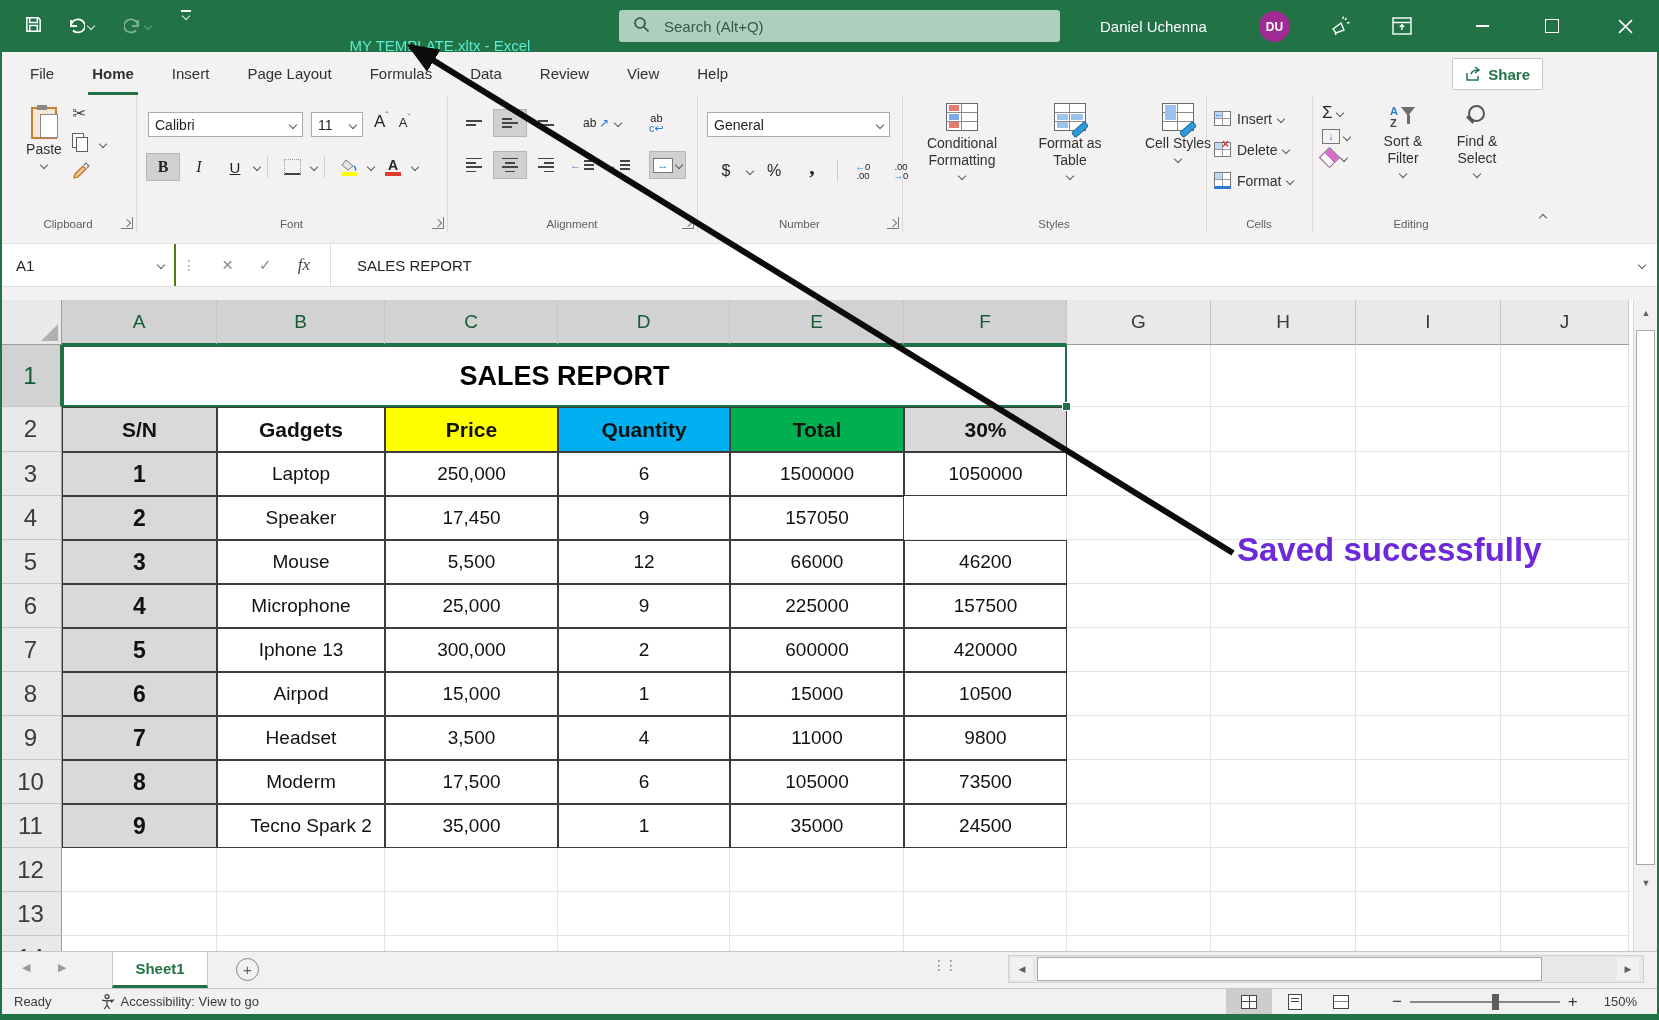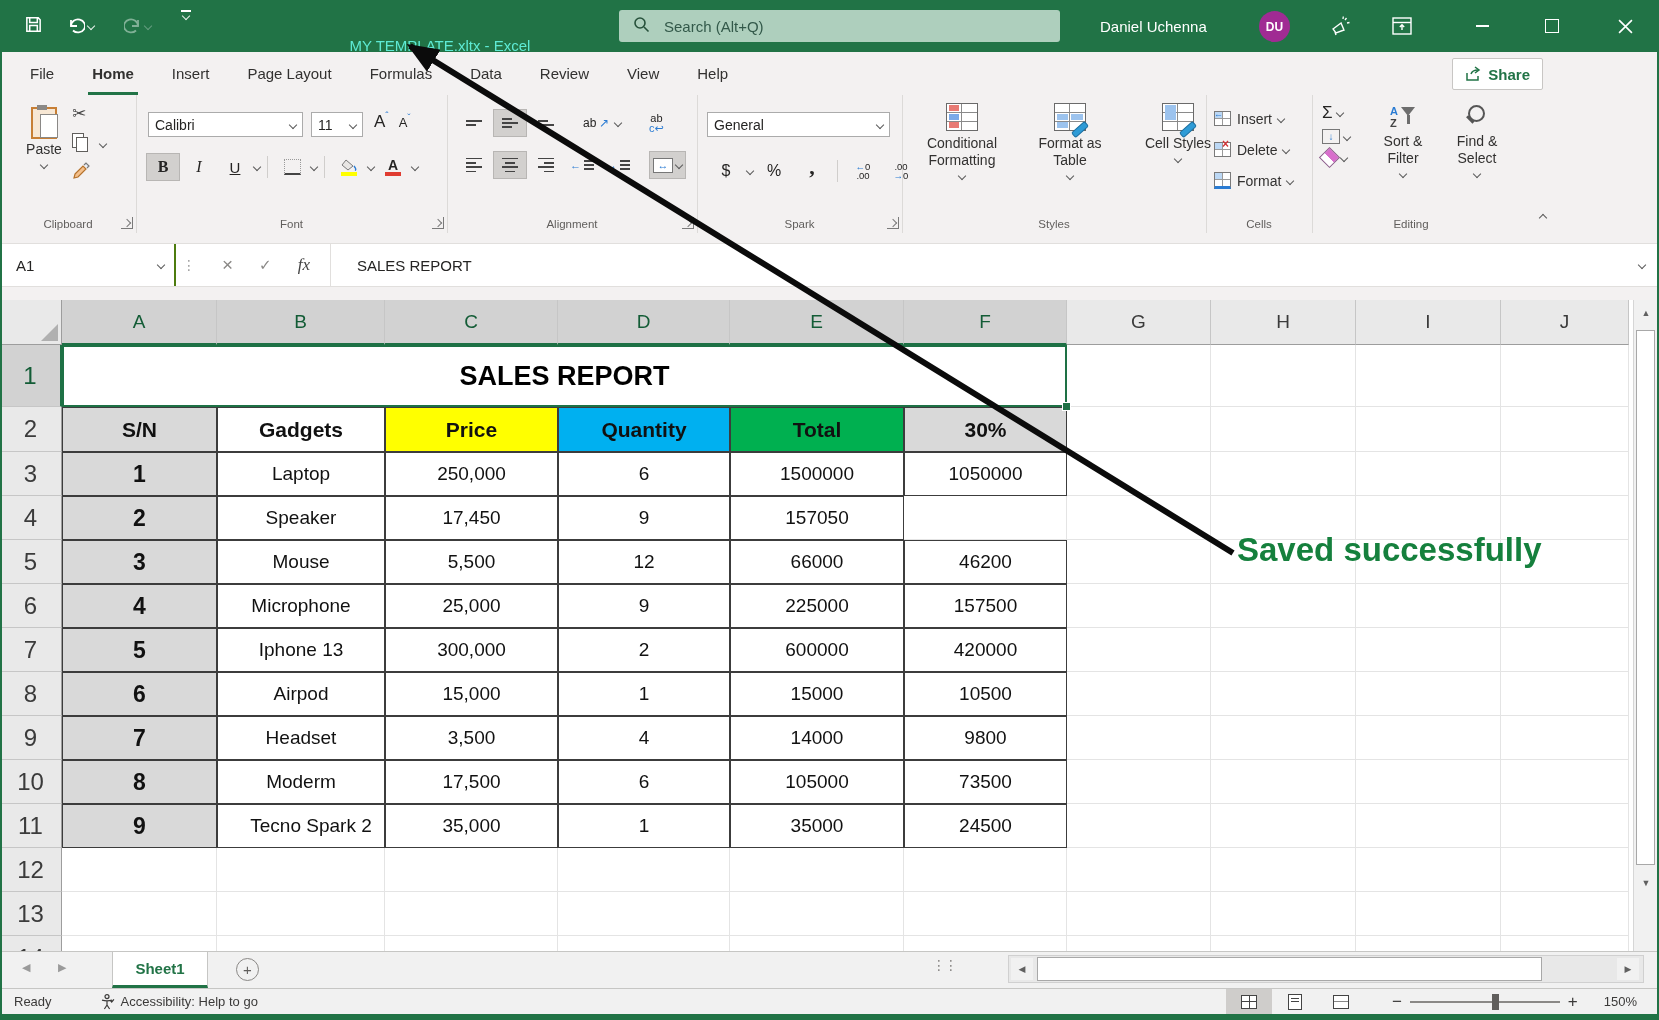--- a/index.html
+++ b/index.html
@@ -68,21 +68,21 @@
   #vscroll{left:1633px;top:300px;width:24px;height:651px;background:#f1f1f1;border-left:1px solid #d6d6d6;box-sizing:border-box;}
   .sbtn{position:absolute;display:flex;align-items:center;justify-content:center;color:#606060;font-size:9px;background:#f1f1f1;}
   .thumb{position:absolute;background:#fff;border:1px solid #a8a8a8;box-sizing:border-box;}
   #tabsrow{left:0;top:951px;width:1659px;height:37px;background:#f1f1f1;border-top:1px solid #c6c6c4;box-sizing:border-box;}
   #sheet-tab{position:absolute;left:112px;top:0;width:96px;height:36px;background:#fff;border-left:1px solid #c6c6c4;border-right:1px solid #c6c6c4;border-bottom:3px solid #217346;box-sizing:border-box;display:flex;align-items:center;justify-content:center;color:#217346;font-weight:bold;font-size:15px;}
   #statusbar{left:0;top:988px;width:1659px;height:26px;background:#f1f1f1;border-top:1px solid #c6c6c4;box-sizing:border-box;display:flex;align-items:center;font-size:13px;color:#3b3a39;}
   .viewbtn{width:46px;height:25px;display:flex;align-items:center;justify-content:center;}
   .viewbtn.active{background:#cfcdcb;}
   
   #anno-svg{position:absolute;left:0;top:0;width:1659px;height:1020px;pointer-events:none;z-index:60;}
-  #anno-text{position:absolute;left:1237px;top:531px;font-size:33px;font-weight:bold;color:#15803d;z-index:60;letter-spacing:0px;white-space:nowrap;}
+  #anno-text{position:absolute;left:1237px;top:531px;font-size:33px;font-weight:bold;color:#6d28d9;z-index:60;letter-spacing:0px;white-space:nowrap;}
   .frame{position:absolute;background:#217346;z-index:40;}
 </style>
 </head>
 <body>
 
 <div id="titlebar" class="abs">
   <div class="flex" style="height:52px;padding-left:24px;gap:18px;">
     <span>
       <svg width="19" height="19" viewBox="0 0 20 20">
           <path d="M3 3h12l2 2v12H3z M6 3v5h8V3 M6 17v-6h8v6" fill="none" stroke="#fff" stroke-width="1.6"></path>
@@ -338,21 +338,21 @@
       <span style="width:1px;height:22px;background:#d0cecc;margin:0 4px;"></span>
       <span class="tile" style="flex-direction:column;gap:0;line-height:9px;font-size:9.5px;">
           <span><span class="blue">←</span>0</span>
           <span>.00</span>
         </span>
       <span class="tile" style="flex-direction:column;gap:0;line-height:9px;font-size:9.5px;">
           <span>.00</span>
           <span><span class="blue">→</span>0</span>
         </span>
     </div>
-    <div class="grplabel">Spark</div>
+    <div class="grplabel">Number</div>
     <span class="launcher"></span>
   </div>
 
   <div class="grp" style="left:902px;width:304px;">
     <div id="styles-btns" class="abs flex" style="left:6px;top:2px;align-items:flex-start;">
         <div class="bigbtn" style="width: 96px;">
           <div style="position: relative; width: 30px; height: 26px; border: 1.5px solid rgb(106, 106, 106); background: rgb(255, 255, 255);">
             <div style="position: absolute; left: 0px; top: 8px; width: 30px; height: 1px; background: rgb(138, 138, 138);"></div>
             <div style="position: absolute; left: 0px; top: 17px; width: 30px; height: 1px; background: rgb(138, 138, 138);"></div>
             <div style="position: absolute; left: 14px; top: 0px; width: 1px; height: 26px; background: rgb(138, 138, 138);"></div>
@@ -685,21 +685,21 @@
     <div class="tcell sn" style="left: 62px; top: 372px; width: 155px; height: 44px;">6</div>
     <div class="tcell" style="left: 217px; top: 372px; width: 168px; height: 44px;">Airpod</div>
     <div class="tcell" style="left: 385px; top: 372px; width: 173px; height: 44px;">15,000</div>
     <div class="tcell" style="left: 558px; top: 372px; width: 172px; height: 44px;">1</div>
     <div class="tcell" style="left: 730px; top: 372px; width: 174px; height: 44px;">15000</div>
     <div class="tcell" style="left: 904px; top: 372px; width: 163px; height: 44px;">10500</div>
     <div class="tcell sn" style="left: 62px; top: 416px; width: 155px; height: 44px;">7</div>
     <div class="tcell" style="left: 217px; top: 416px; width: 168px; height: 44px;">Headset</div>
     <div class="tcell" style="left: 385px; top: 416px; width: 173px; height: 44px;">3,500</div>
     <div class="tcell" style="left: 558px; top: 416px; width: 172px; height: 44px;">4</div>
-    <div class="tcell" style="left: 730px; top: 416px; width: 174px; height: 44px;">14000</div>
+    <div class="tcell" style="left: 730px; top: 416px; width: 174px; height: 44px;">11000</div>
     <div class="tcell" style="left: 904px; top: 416px; width: 163px; height: 44px;">9800</div>
     <div class="tcell sn" style="left: 62px; top: 460px; width: 155px; height: 44px;">8</div>
     <div class="tcell" style="left: 217px; top: 460px; width: 168px; height: 44px;">Moderm</div>
     <div class="tcell" style="left: 385px; top: 460px; width: 173px; height: 44px;">17,500</div>
     <div class="tcell" style="left: 558px; top: 460px; width: 172px; height: 44px;">6</div>
     <div class="tcell" style="left: 730px; top: 460px; width: 174px; height: 44px;">105000</div>
     <div class="tcell" style="left: 904px; top: 460px; width: 163px; height: 44px;">73500</div>
     <div class="tcell sn" style="left: 62px; top: 504px; width: 155px; height: 44px;">9</div>
     <div class="tcell" style="left: 217px; top: 504px; width: 168px; height: 44px; padding-left: 20px;">Tecno Spark 2</div>
     <div class="tcell" style="left: 385px; top: 504px; width: 173px; height: 44px;">35,000</div>
@@ -730,21 +730,21 @@
 </div>
 
 <div id="statusbar" class="abs">
   <span style="padding-left:14px;">Ready</span>
   <span style="margin-left:48px;display:flex;align-items:center;gap:6px;">
     <svg width="15" height="16" viewBox="0 0 15 16">
         <circle cx="7" cy="2.6" r="2" fill="none" stroke="#3b3a39" stroke-width="1.2"></circle>
         <path d="M2 6.2c3.4 1 6.6 1 10 0 M7 7.5v3.5 M7 11l-2.6 4 M7 11l2.6 4" fill="none" stroke="#3b3a39" stroke-width="1.2"></path>
         <path d="M10.5 6.5l1.2 1.4 2.2-2.6" fill="none" stroke="#3b3a39" stroke-width="1.3"></path>
       </svg>
-    <span>Accessibility: Help to go</span>
+    <span>Accessibility: View to go</span>
   </span>
   <span style="flex:1;"></span>
   <span class="viewbtn active">
     <span style="width:14px;height:12px;border:1px solid #444;background:linear-gradient(#444 0 0) 0 5px/100% 1px no-repeat,linear-gradient(#444 0 0) 7px 0/1px 100% no-repeat,#fff;display:block;"></span>
   </span>
   <span class="viewbtn">
     <span style="width:12px;height:14px;border:1px solid #444;background:linear-gradient(#444 0 0) 2px 3px/8px 1px no-repeat,linear-gradient(#444 0 0) 2px 6px/8px 1px no-repeat,#fff;display:block;"></span>
   </span>
   <span class="viewbtn">
     <span style="width:14px;height:12px;border:1px solid #444;background:linear-gradient(#888 0 0) 0 5px/100% 1px no-repeat,#fff;display:block;position:relative;"></span>

